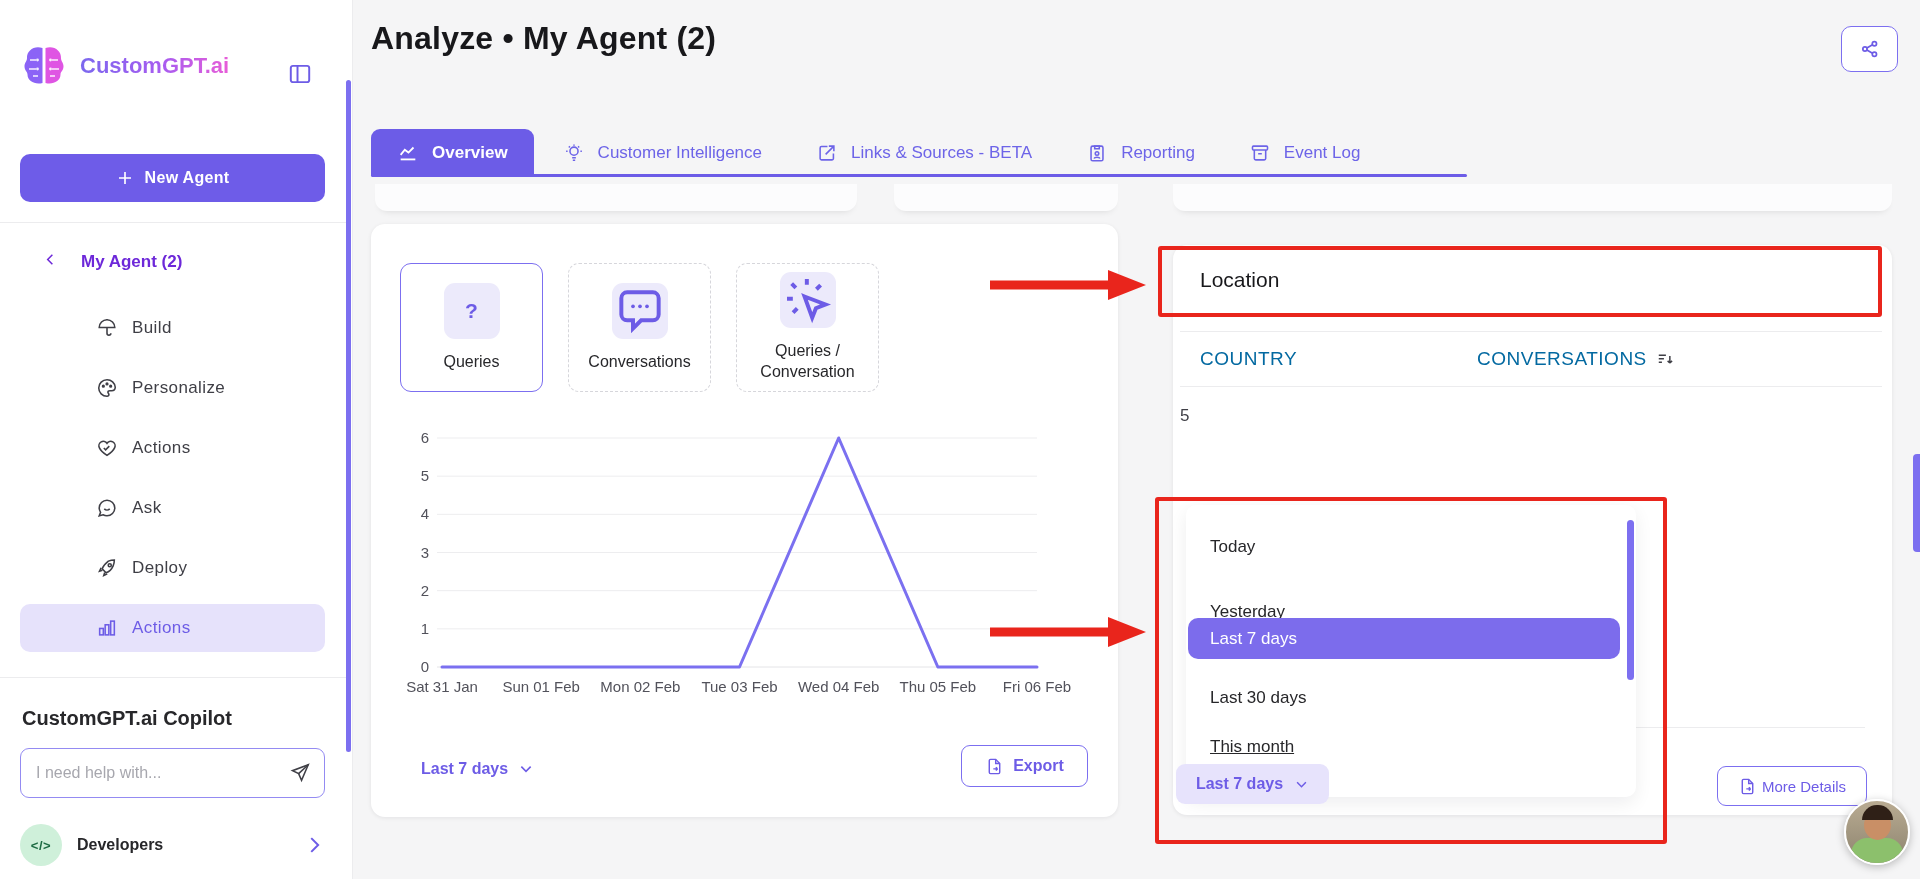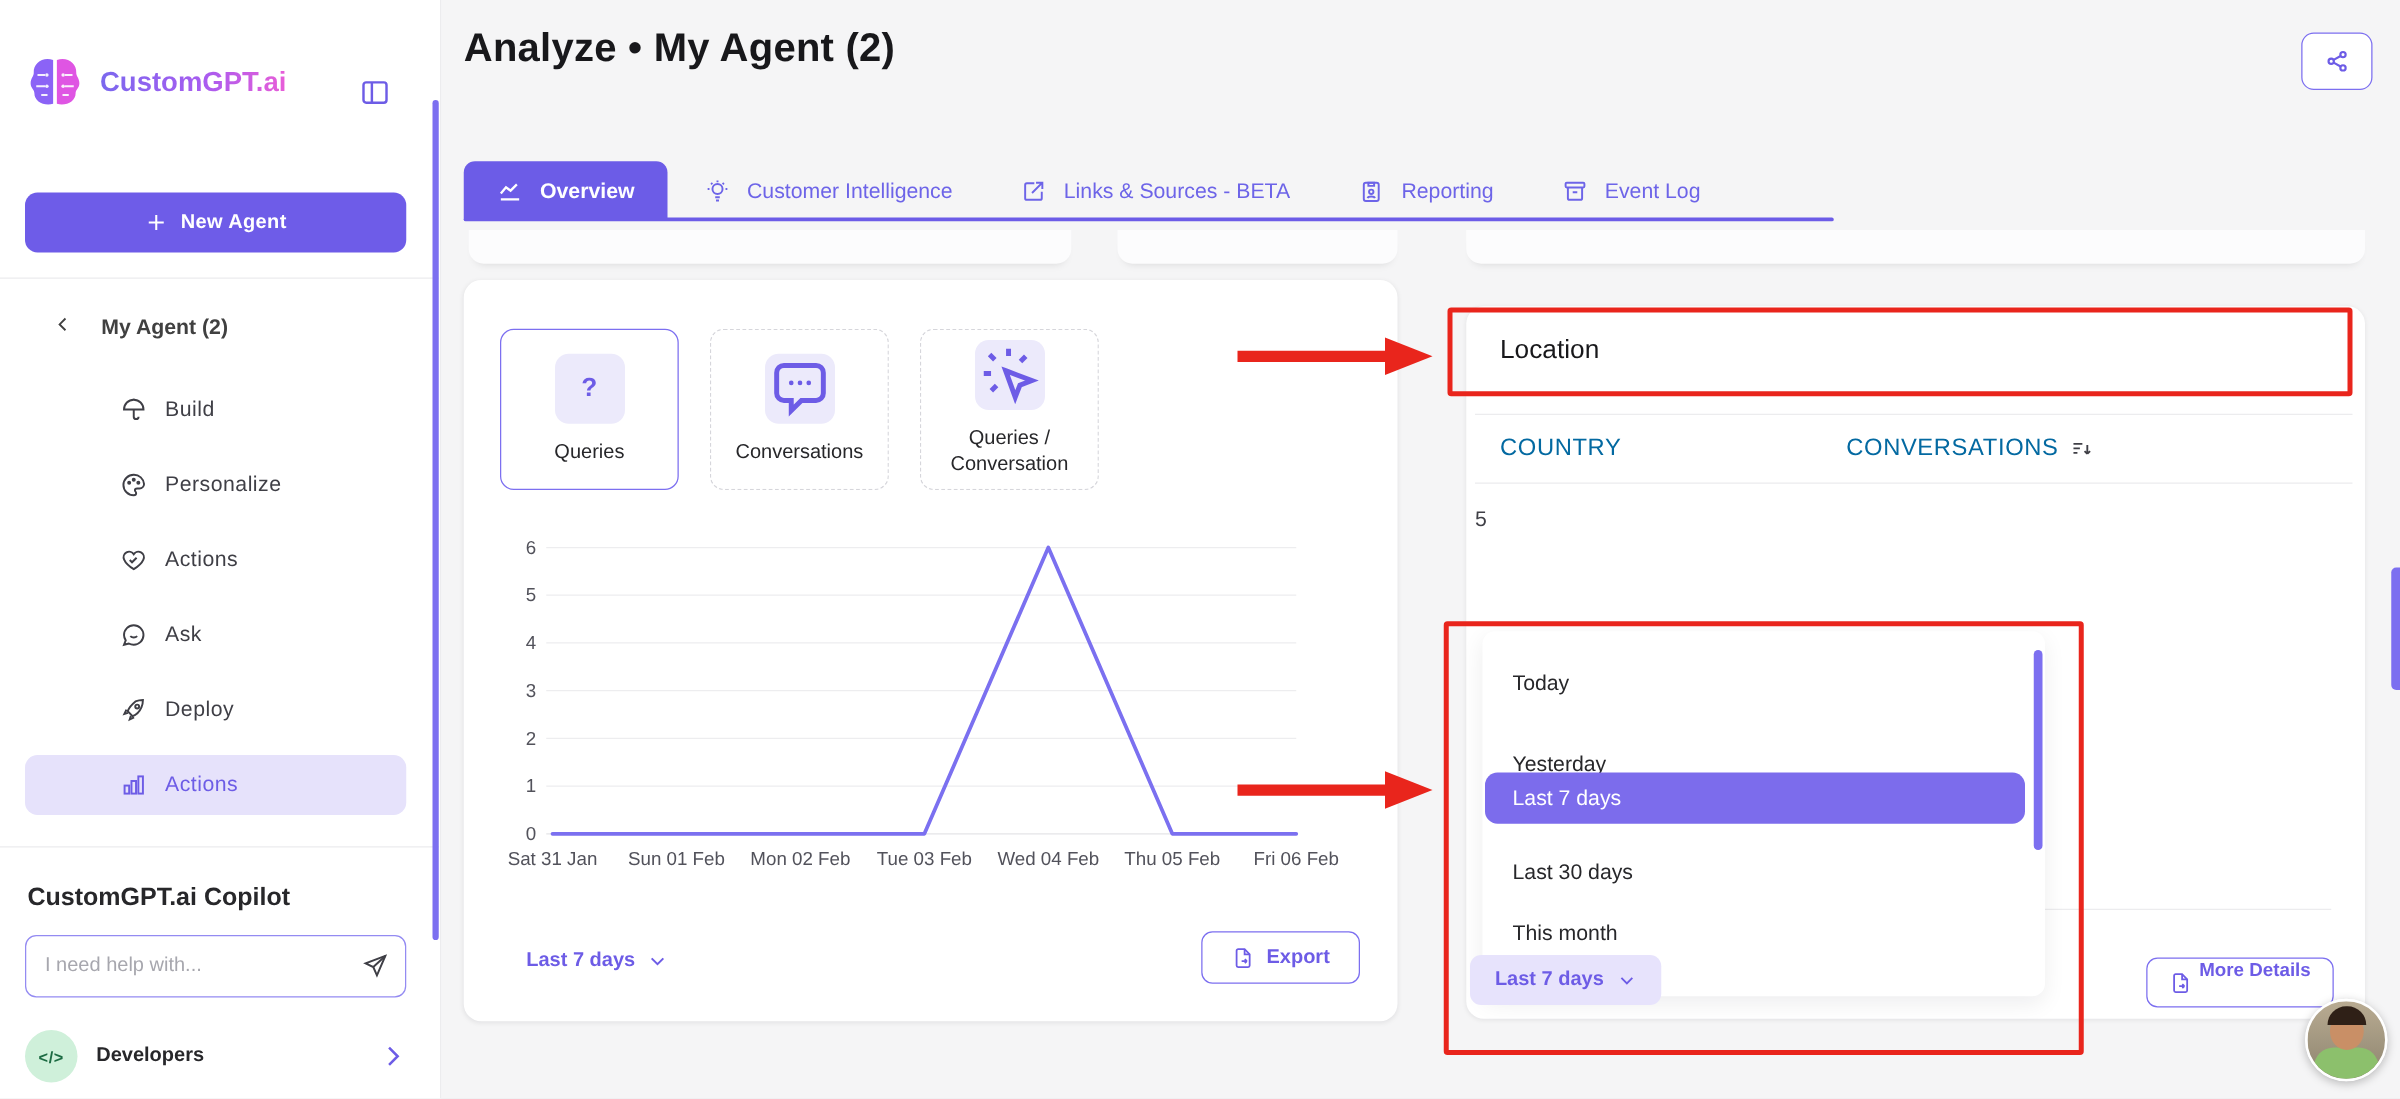--- a/index.html
+++ b/index.html
@@ -11,21 +11,21 @@
   
   .sidebar{position:absolute;left:0;top:0;width:352px;height:879px;background:#fff;border-right:1px solid #ececee;}
   .logo-row{position:absolute;left:20px;top:42px;display:flex;align-items:center;gap:12px;}
   .brain svg{width:48px;height:48px}
   .brand-text{font-size:22px;font-weight:700;background:linear-gradient(90deg,#7b68ee 0%,#a75cf0 55%,#e85dd8 100%);-webkit-background-clip:text;background-clip:text;color:transparent;}
   .collapse-btn{position:absolute;left:281px;top:57px;width:34px;height:34px;color:#6d5ce6;background:none;border:none;cursor:pointer}
   .collapse-btn svg{width:26px;height:26px}
   .new-agent-btn{position:absolute;left:20px;top:154px;width:305px;height:48px;background:#6e5ce8;border:none;border-radius:10px;color:#fff;display:flex;align-items:center;justify-content:center;gap:11px;font-size:16px;font-weight:600;letter-spacing:.3px;cursor:pointer;font-family:inherit}
   .new-agent-btn .ic svg{width:18px;height:18px}
   .sb-divider{position:absolute;left:0;width:351px;border-top:1px solid #ececee;}
-  .my-agent{position:absolute;left:43px;top:252px;display:flex;align-items:flex-start;gap:23px;color:#404040;font-size:17px;font-weight:600;cursor:pointer}
+  .my-agent{position:absolute;left:43px;top:252px;display:flex;align-items:flex-start;gap:23px;color:#6d28d9;font-size:17px;font-weight:600;cursor:pointer}
   .my-agent .ic svg{width:15px;height:15px}
   .sidebar-nav{position:absolute;left:20px;top:304px;width:305px;}
   .nav-item{display:flex;align-items:center;gap:14px;height:48px;margin-bottom:12px;padding-left:76px;color:#3f3f46;font-size:17px;letter-spacing:.4px;border-radius:10px;cursor:pointer}
   .nav-item .ic{color:#3f3f46}
   .nav-item.active{background:#e6e2fb;color:#6d5ce6}
   .nav-item.active .ic{color:#6d5ce6}
   .copilot-title{position:absolute;left:22px;top:707px;font-size:20px;font-weight:600;color:#27272a}
   .copilot-box{position:absolute;left:20px;top:748px;width:305px;height:50px;border:1.5px solid #948bf2;border-radius:9px;background:#fff;display:flex;align-items:center;padding:0 13px;gap:8px;box-sizing:border-box}
   .copilot-box input{border:none;outline:none;flex:1;font-size:16px;color:#27272a;font-family:inherit;min-width:0;background:transparent}
   .copilot-box input::placeholder{color:#a7a7ae}
@@ -73,21 +73,21 @@
   .cell-country{margin-left:20px;width:277px;display:flex;align-items:center;gap:17px;font-size:17px;font-weight:600;color:#3f3f46}
   .flag svg{width:27px;height:27px}
   .cell-value{font-size:17px;color:#3f3f46}
   .loc-menu{position:absolute;left:13px;top:260px;width:450px;height:292px;background:#fff;border-radius:10px;box-shadow:0 6px 18px rgba(20,20,30,.07)}
   .menu-item{position:absolute;left:2px;width:432px;height:41px;display:flex;align-items:center;padding-left:22px;border-radius:10px;font-size:17px;color:#27272a;cursor:pointer;box-sizing:border-box}
   .menu-item.selected{background:#7c6cec;color:#fff}
   .menu-scrollbar{position:absolute;left:441px;top:15px;width:7px;height:160px;background:#7c6ff0;border-radius:4px;cursor:pointer}
   .loc-faint-line{position:absolute;left:458px;top:482px;width:234px;border-top:1px solid #ececee}
   .loc-range-pill{position:absolute;left:3px;top:519px;width:153px;height:40px;background:#e7e3fc;border-radius:9px;color:#6d5ce6;font-weight:600;font-size:16px;display:flex;align-items:center;justify-content:center;gap:11px;cursor:pointer}
   .loc-range-pill .ic svg{width:15px;height:15px}
-  .more-details{position:absolute;left:544px;top:521px;width:150px;height:40px;border:1.5px solid #7c6ff0;border-radius:9px;background:#fff;color:#6d5ce6;font-size:15px;font-weight:700;display:flex;justify-content:center;gap:5px;cursor:pointer;box-sizing:border-box}
+  .more-details{position:absolute;left:544px;top:521px;width:150px;height:40px;border:1.5px solid #7c6ff0;border-radius:9px;background:#fff;color:#6d5ce6;font-size:15px;font-weight:400;display:flex;align-items:center;justify-content:center;gap:5px;cursor:pointer;box-sizing:border-box}
 
   
   .red-box{position:absolute;border:4px solid #e9251c;border-radius:3px;pointer-events:none}
   .red-box1{left:1158px;top:246px;width:716px;height:63px}
   .red-box2{left:1155px;top:497px;width:504px;height:339px}
   .red-arrow{position:absolute;width:162px;height:38px}
   .arrow1{left:988px;top:266px}
   .arrow2{left:988px;top:613px}
   .right-scrollbar{position:absolute;left:1913px;top:454px;width:7px;height:98px;background:#7c6ff0;border-radius:4px 0 0 4px;cursor:pointer}
   .avatar{position:absolute;left:1844px;top:799px;width:66px;height:66px;border-radius:50%;background:linear-gradient(180deg,#b9ab92 0%,#8d846f 100%);border:2px solid #fff;box-shadow:0 2px 8px rgba(0,0,0,.25);overflow:hidden;cursor:pointer;box-sizing:border-box}
@@ -393,21 +393,21 @@
         </div>
         <div class="menu-item" style="top: 86px; text-align: center;">
           <span>Yesterday</span>
         </div>
         <div class="menu-item selected" style="top: 113px;">
           <span>Last 7 days</span>
         </div>
         <div class="menu-item" style="top: 172px;">
           <span>Last 30 days</span>
         </div>
-        <div class="menu-item" style="top: 221px;">
+        <div class="menu-item" style="top: 221px; text-decoration: underline;">
           <span>This month</span>
         </div>
       </div>
     <div class="loc-range-pill">
       <span>Last 7 days</span>
       <span class="ic">
           <svg viewBox="0 0 24 24" fill="none" stroke="currentColor" stroke-width="2.4">
             <path d="m5 8.5 7 7 7-7"></path>
           </svg>
         </span>

